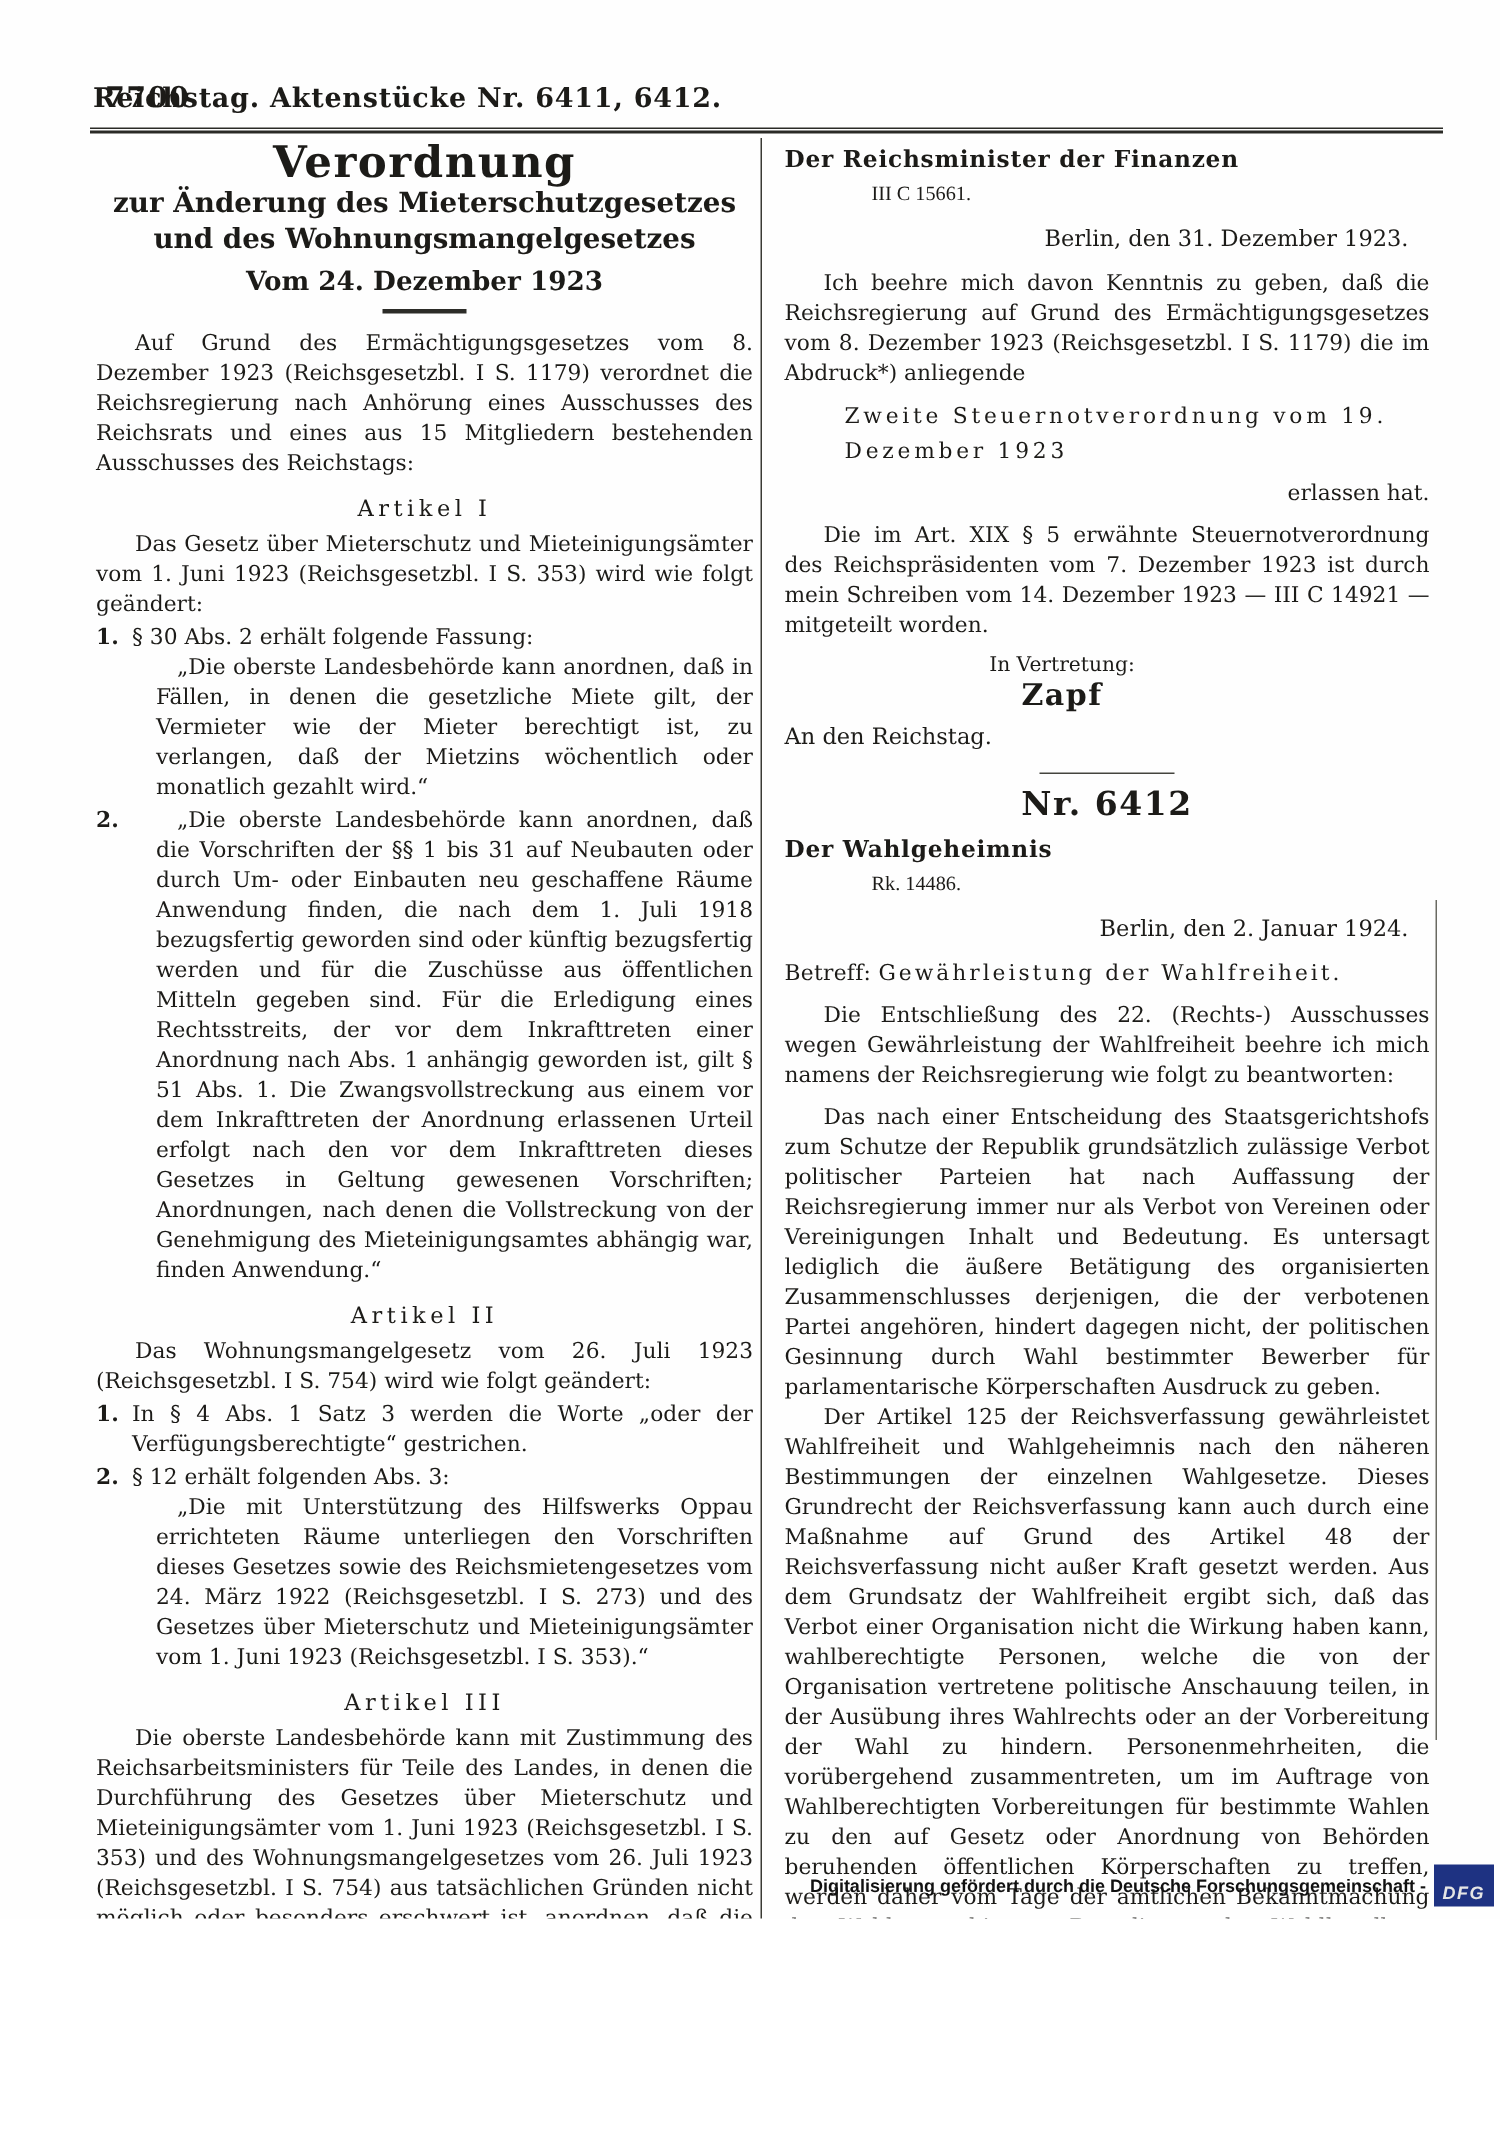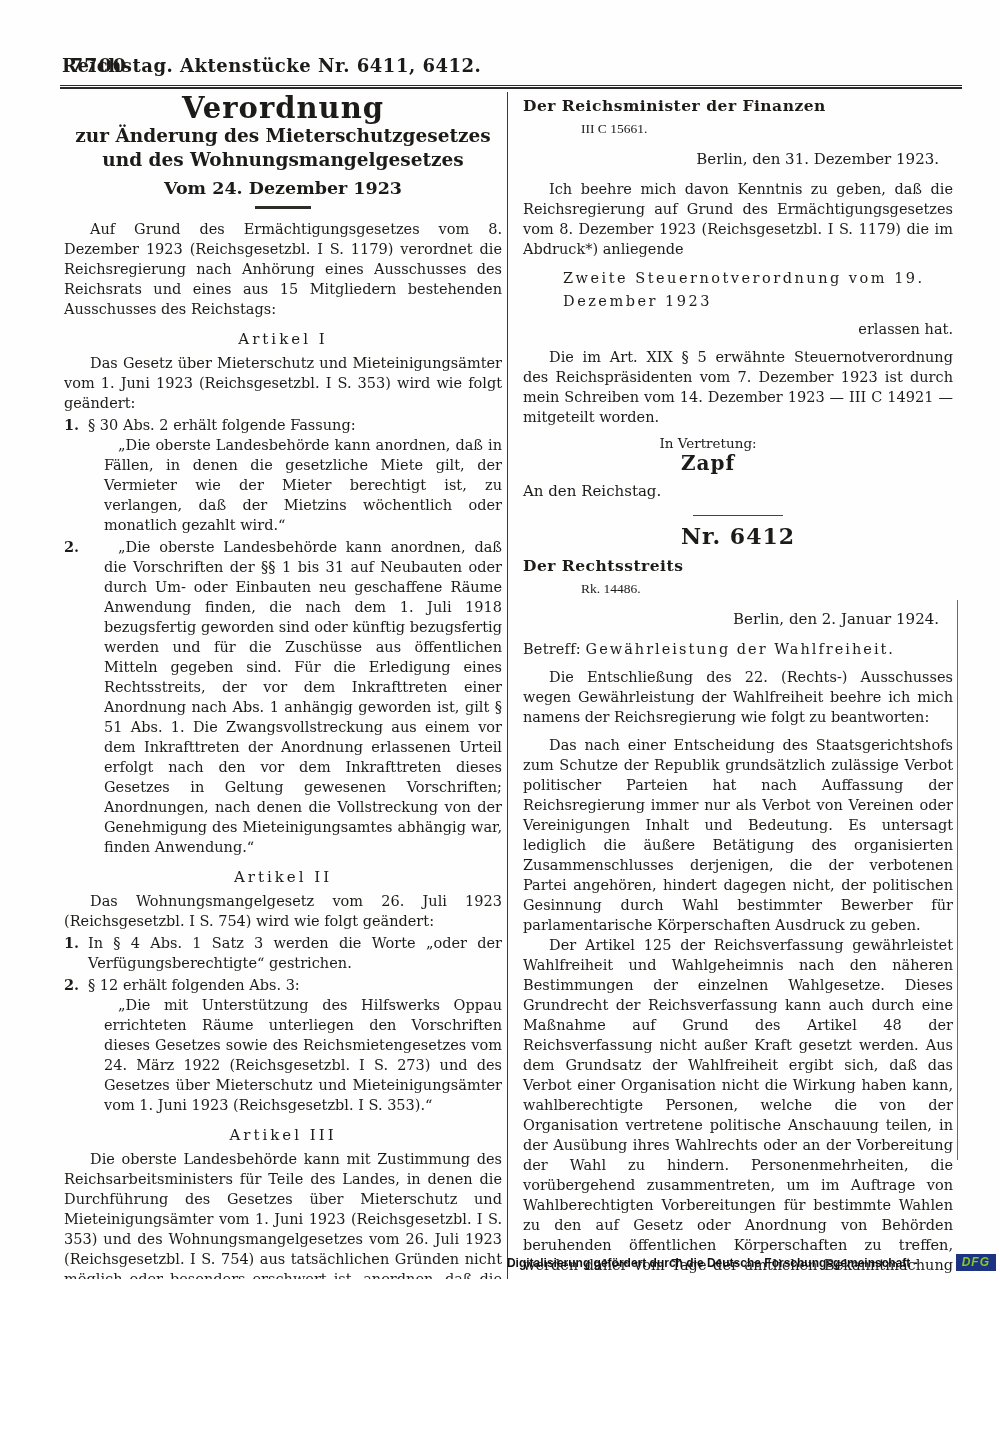--- a/index.html
+++ b/index.html
@@ -50,22 +50,22 @@
   .sig-zone { position:relative; height:74px; margin-top:6px; }
   .sig-vertretung { position:absolute; left:0; right:60px; top:0; text-align:center; font-size:13.5px; }
   .sig-name { position:absolute; left:0; right:60px; top:20px; text-align:center; font-size:20px; font-weight:bold; letter-spacing:1px; }
   .sig-addressee { position:absolute; left:0; bottom:6px; font-size:15px; }
   .subject { text-align:left; margin-bottom:8px; letter-spacing:.2px; }
   .subject .spaced { letter-spacing:2px; }
 
   
   .digi { position:absolute; right:4px; bottom:8px; display:flex; align-items:center; gap:5px;
           font-family:"Liberation Sans",sans-serif; font-size:12px; font-weight:bold; color:#111; }
-  .dfg-logo { display:inline-block; padding:1px 6px 2px 6px; color:#84cc16; font-size:12px;
-              font-weight:bold; font-style:italic; letter-spacing:1px;margin-left:33px; }
+  .dfg-logo { display:inline-block; padding:12px 6px 2px 6px; color:#e5e5e5; font-size:12px;
+              font-weight:bold; font-style:italic; letter-spacing:1px; }
 </style>
 </head>
 <body>
 
 <div class="page">
 
   <div class="hdr">
     <div class="hdr-pageno">7700</div>
     <div class="hdr-title">Reichstag.  Aktenstücke Nr. 6411, 6412.</div>
   </div>
@@ -134,21 +134,21 @@
     <p class="body">Die im Art. XIX § 5 erwähnte Steuernotverordnung des Reichspräsidenten vom 7. Dezember 1923 ist durch mein Schreiben vom 14. Dezember 1923 — III C 14921 — mitgeteilt worden.</p>
 
     <div class="sig-zone">
       <div class="sig-vertretung">In Vertretung:</div>
       <div class="sig-name">Zapf</div>
       <div class="sig-addressee">An den Reichstag.</div>
     </div>
     <div class="short-rule thin"></div>
 
     <div class="nr-head">Nr. 6412</div>
-    <div class="sender">Der Rechtsstreits</div>
+    <div class="sender">Der Wahlgeheimnis</div>
     <div class="refno">Rk. 14486.</div>
     <div class="dateline">Berlin, den 2. Januar 1924.</div>
 
     <div class="subject">
       <span>Betreff:</span>
       <span class="spaced">Gewährleistung der Wahlfreiheit.</span>
     </div>
 
     <p class="body">Die Entschließung des 22. (Rechts-) Ausschusses wegen Gewährleistung der Wahlfreiheit beehre ich mich namens der Reichsregierung wie folgt zu beantworten:</p>
     <div class="sp"></div>

